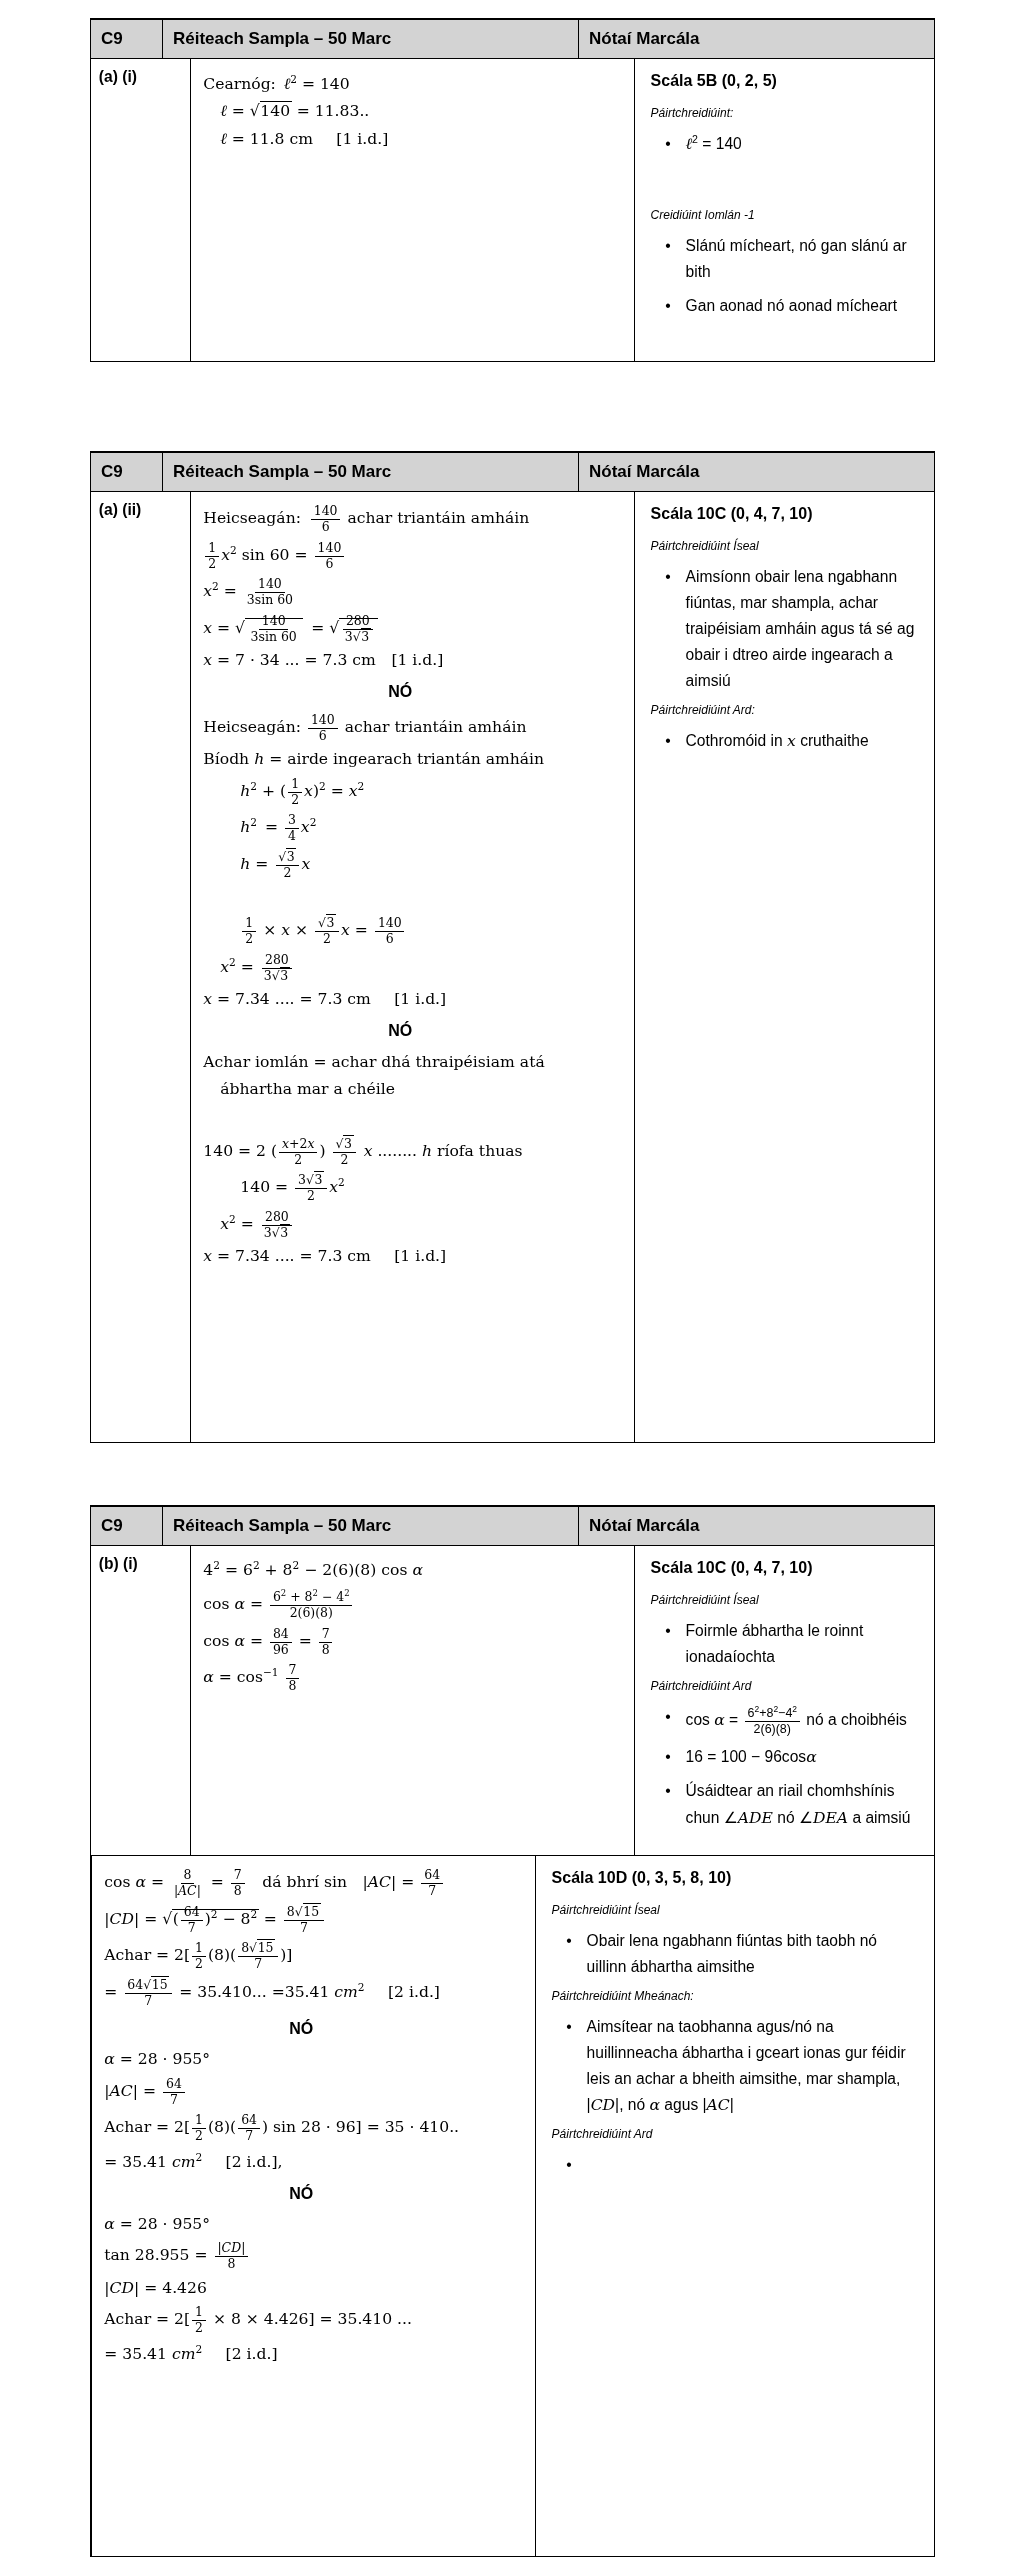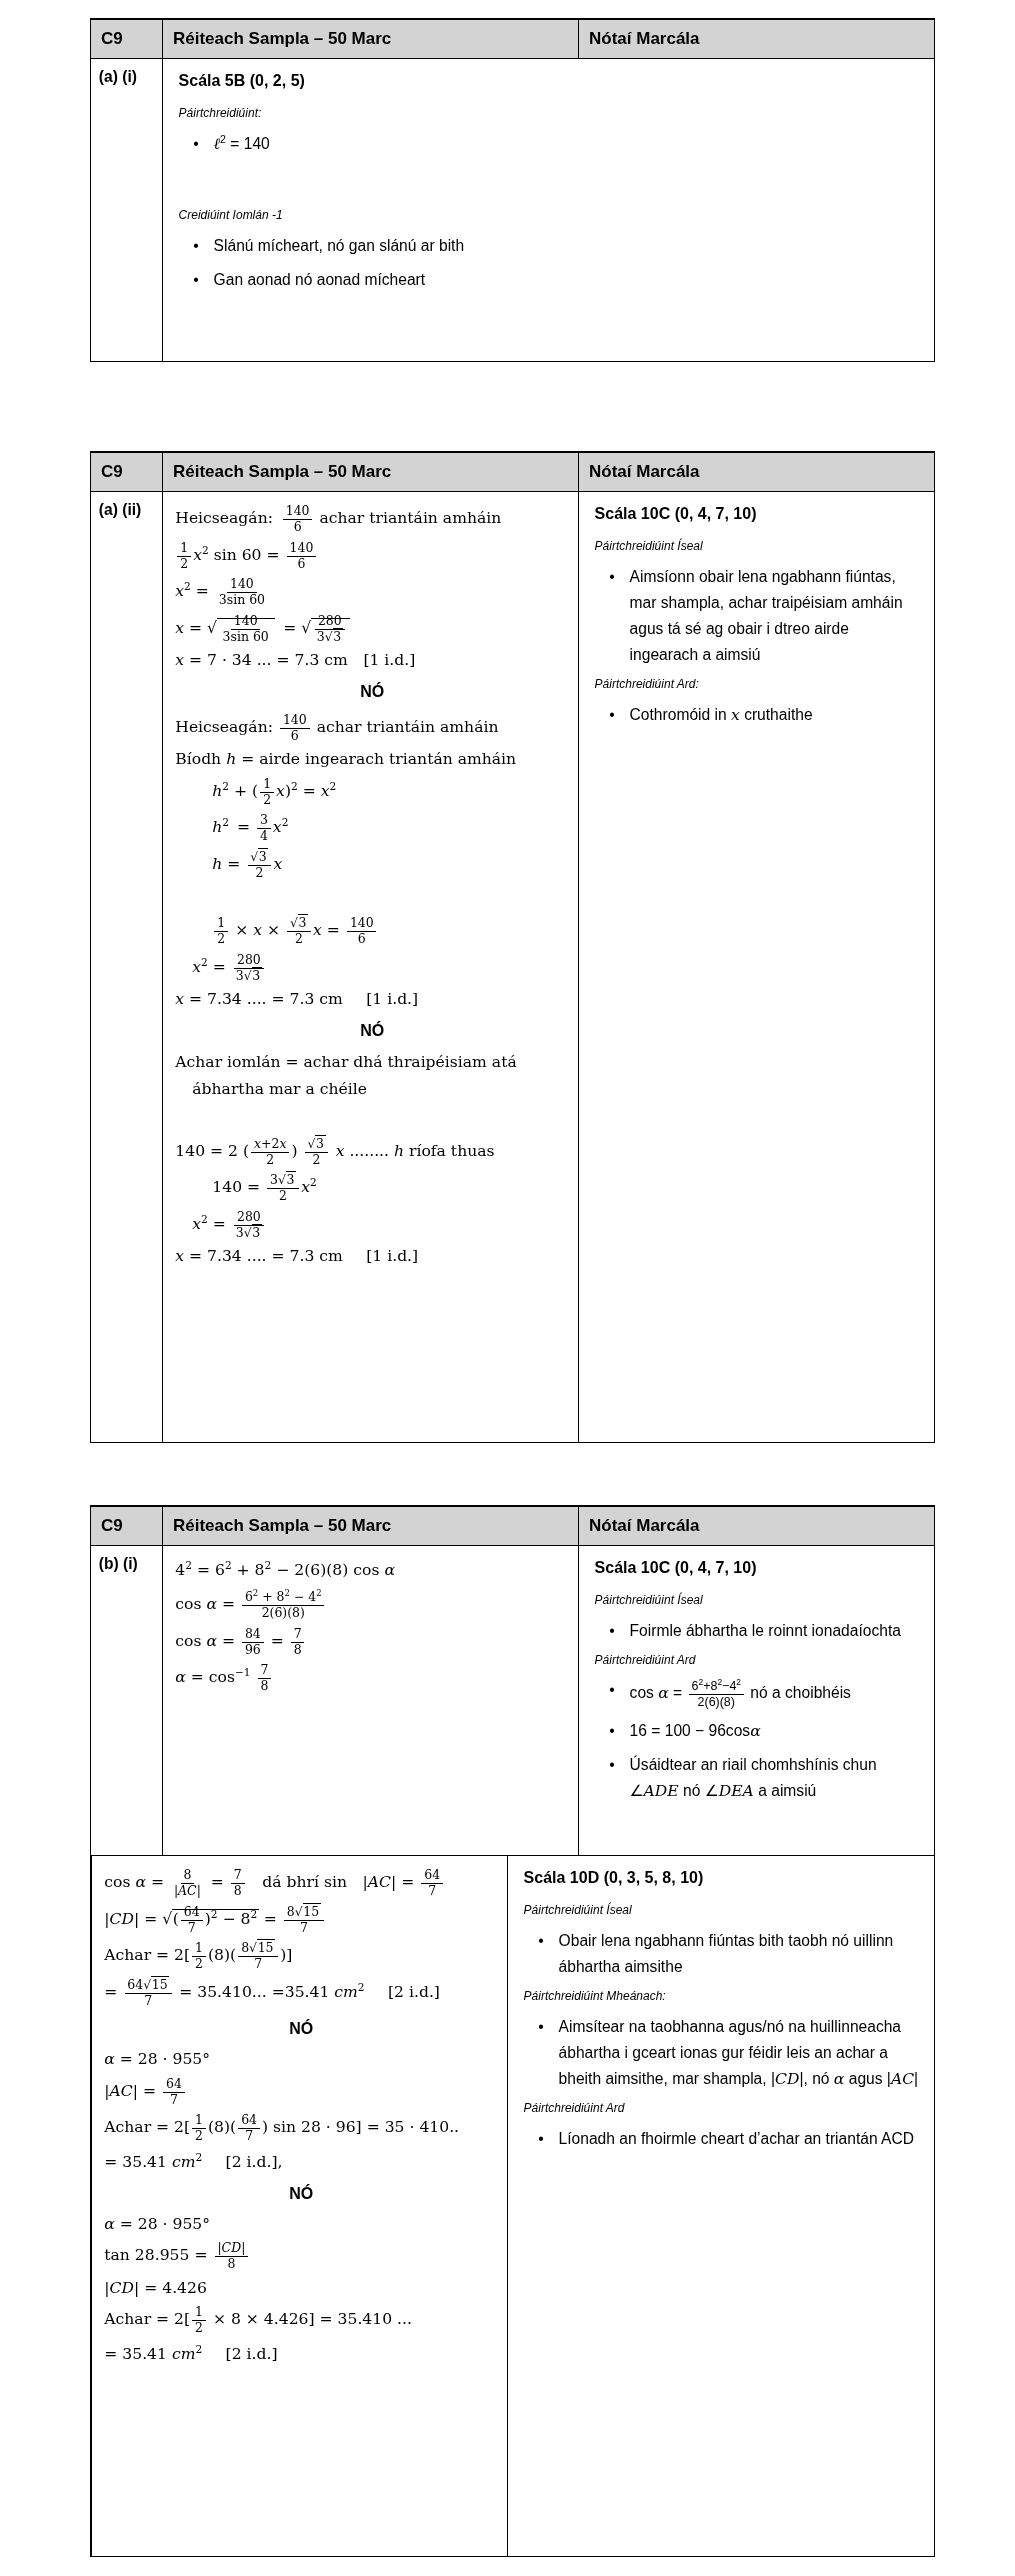--- a/index.html
+++ b/index.html
@@ -7,21 +7,21 @@
        font-family:"Liberation Sans",sans-serif;}
   main{position:absolute;inset:0;}
   .tbl{position:absolute;left:90px;width:845px;box-sizing:border-box;
        border:1.1px solid #000;border-top:2.2px solid #000;background:#fff;}
   .t1{top:18.4px;} .t2{top:451px;} .t3{top:1505px;}
   .hrow{display:flex;background:#d3d3d3;border-bottom:1.1px solid #000;}
   .hc{box-sizing:border-box;min-height:38px;display:flex;align-items:center;
       padding:0 10px;font-weight:700;font-size:17px;}
   .w0{width:71px;} .w1{width:416px;border-left:1.1px solid #000;}
   .w2{width:357px;flex:1;border-left:1.1px solid #000;}
-  .brow{display:flex;}
+  .brow{display:flex;gap:28px;}
   .brow + .brow{border-top:1.1px solid #000;}
   .t1 .brow{min-height:302px;}
   .t2 .brow{min-height:950px;}
   .t3 .r0{min-height:309px;}
   .t3 .r1{min-height:700px;}
   .lc{box-sizing:border-box;width:71px;padding:7.8px 3.4px 0 7.8px;
       font-weight:700;font-size:15.6px;line-height:1.3;}
   .sc{box-sizing:border-box;width:416px;border-left:1.1px solid #000;
       padding:6.7px 9px 7.8px 12.3px;}
   .nc{box-sizing:border-box;width:357px;flex:1;border-left:1.1px solid #000;
@@ -50,20 +50,25 @@
 
 <main>
   <section class="tbl t1">
       <div class="hrow">
         <div class="hc w0">C9</div>
         <div class="hc w1">Réiteach Sampla – 50 Marc</div>
         <div class="hc w2">Nótaí Marcála</div>
       </div>
       <div class="brow r0">
         <div class="lc">(a) (i)</div>
+        <div class="sc">
+          <div class="ln ind0">Cearnóg: <i>ℓ</i><sup>2</sup> = 140</div>
+          <div class="ln ind1"><i>ℓ</i> = <span class="sq">√<span class="va">140</span></span> = 11.83..</div>
+          <div class="ln ind1"><i>ℓ</i> = 11.8 cm  [1 i.d.]</div>
+        </div>
         <div class="nc">
           <div class="nh">Scála 5B (0, 2, 5)</div>
           <div class="ni">Páirtchreidiúint:</div>
           <div class="nb">
             <div class="bm">•</div>
             <div class="bt"><i>ℓ</i><sup>2</sup> = 140</div>
           </div>
           <div class="ngap"></div>
           <div class="ni">Creidiúint Iomlán -1</div>
           <div class="nb">
@@ -295,19 +300,18 @@
             <div class="bt">Obair lena ngabhann fiúntas bith taobh nó uillinn ábhartha aimsithe</div>
           </div>
           <div class="ni">Páirtchreidiúint Mheánach:</div>
           <div class="nb">
             <div class="bm">•</div>
             <div class="bt">Aimsítear na taobhanna agus/nó na huillinneacha ábhartha i gceart ionas gur féidir leis an achar a bheith aimsithe, mar shampla, |<i>CD</i>|, nó <i>α</i> agus |<i>AC</i>|</div>
           </div>
           <div class="ni">Páirtchreidiúint Ard</div>
           <div class="nb">
             <div class="bm">•</div>
-            <div class="bt">Líonadh an fhoirmle cheart d’achar an triantán ACD</div>
           </div>
         </div>
       </div>
     </section>
 </main>
 
 
 </body></html>

